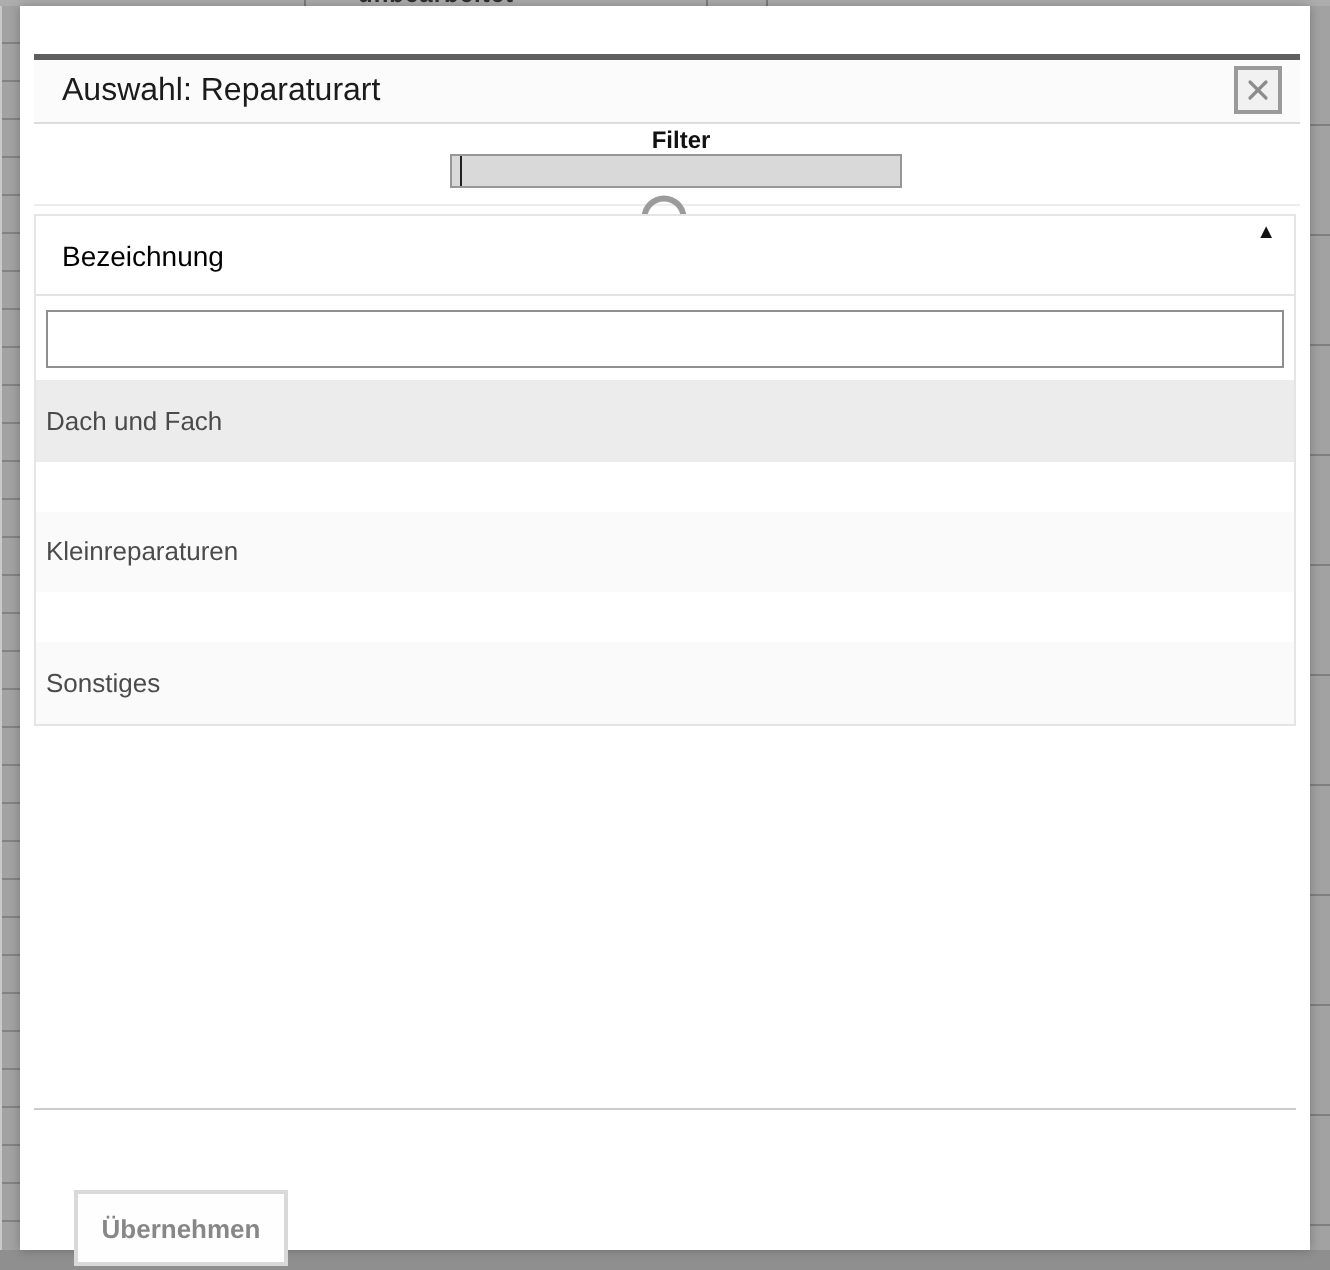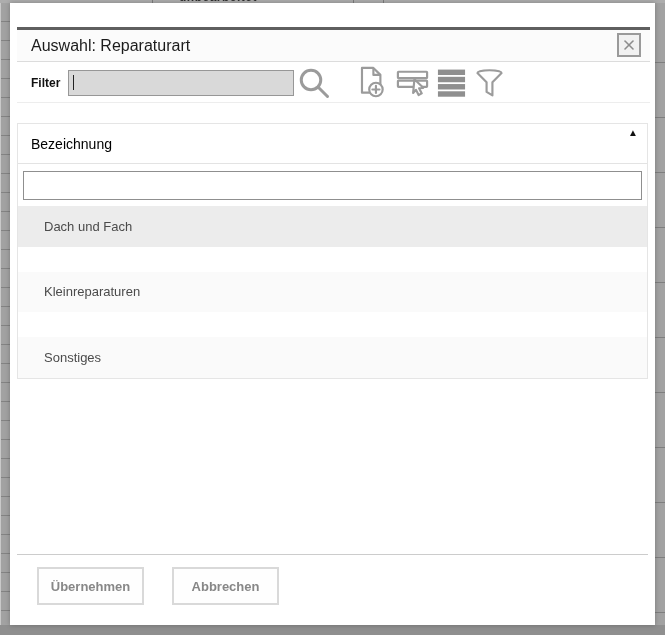--- a/index.html
+++ b/index.html
@@ -23,46 +23,46 @@
     box-shadow:0 0 5px rgba(0,0,0,0.25); }
   .top-rule { position:absolute; left:7px; top:24px; width:633px; height:3px; background:#5f5f5f; }
 
   .titlebar { position:absolute; left:7px; top:27px; width:633px; height:32px; background:#fbfbfb;
     border-bottom:1px solid #dcdcdc; display:flex; align-items:center; }
   .title { font-size:16px; font-weight:normal; color:#1b1b1b; margin-left:14px; }
   .close-btn { position:absolute; right:9px; top:3px; width:24px; height:24px; background:#f1f1f1;
     border:2px solid #9a9a9a; display:flex; align-items:center; justify-content:center; cursor:pointer; }
 
   .filterbar { position:absolute; left:7px; top:60px; width:633px; height:40px; background:#fff;
-    border-bottom:1px solid #ededed; display:flex; align-items:center; }
+    border-bottom:1px solid #ededed; display:flex; align-items:center;flex-direction:column; }
   .filter-label { font-size:12px; font-weight:bold; color:#111; margin-left:14px; }
   .filter-input { margin-left:8px; width:226px; height:26px; background:#d9d9d9; border:1px solid #979797;
     display:flex; align-items:center; }
   .caret { width:1px; height:15px; background:#222; margin-left:4px; }
   .icon { display:inline-block; flex:none; }
   .icon.search { margin-left:2px; }
   .icon.docadd { margin-left:24px; }
   .icon.selrow { margin-left:9px; }
   .icon.rows   { margin-left:7px; }
   .icon.funnel { margin-left:7px; }
 
-  .table { position:absolute; left:7px; top:120px; width:631px; border:1px solid #e5e5e5; background:#fff; }
+  .table { position:absolute; left:7px; top:104px; width:631px; border:1px solid #e5e5e5; background:#fff; }
   .thead { position:relative; height:40px; border-bottom:1px solid #e3e3e3; display:flex; align-items:center; }
   .th-label { font-size:14px; color:#000; margin-left:13px; }
   .sort-arrow { position:absolute; right:9px; top:4px; font-size:10px; color:#111; line-height:10px; cursor:pointer; }
   .tfilter { height:42px; display:flex; align-items:center; }
   .tfilter input { margin:0 5px; width:100%; height:29px; border:1px solid #8f8f8f; background:#fff;
     font-size:13px; font-family:"Liberation Sans", sans-serif; padding:0 5px; outline:none; }
   .trow { height:40.6px; display:flex; align-items:center; font-size:13px; color:#4b4b4b;
-    padding-left:26px; cursor:pointer; }
+    padding-left:5px; cursor:pointer; }
   .trow.odd  { background:#ececec; }
   .trow.even { background:#fafafa;margin-top:25px; }
 
   .footer-rule { position:absolute; left:7px; top:551px; width:631px; height:1px; background:#cccccc; }
-  .btn { position:absolute; top:564px; height:38px; width:107px; background:#fefefe;
+  .btn { position:absolute; top:592px; height:38px; width:107px; background:#fefefe;
     border:2px solid #d9d9d9; color:#878787; font-size:13px; font-weight:bold;
     font-family:"Liberation Sans", sans-serif; cursor:pointer; }
   .btn.apply  { left:27px; }
   .btn.cancel { left:162px; }
 
   svg { display:block; }
 </style>
 </head>
 <body>
 
@@ -141,14 +141,13 @@
     <div class="tfilter">
       <input type="text" value="" style="">
     </div>
     <div class="trow odd">Dach und Fach</div>
     <div class="trow even">Kleinreparaturen</div>
     <div class="trow even">Sonstiges</div>
   </div>
 
   <div class="footer-rule"></div>
   <button class="btn apply">Übernehmen</button>
-  <button class="btn cancel">Abbrechen</button>
 </div>
 
 </body></html>

